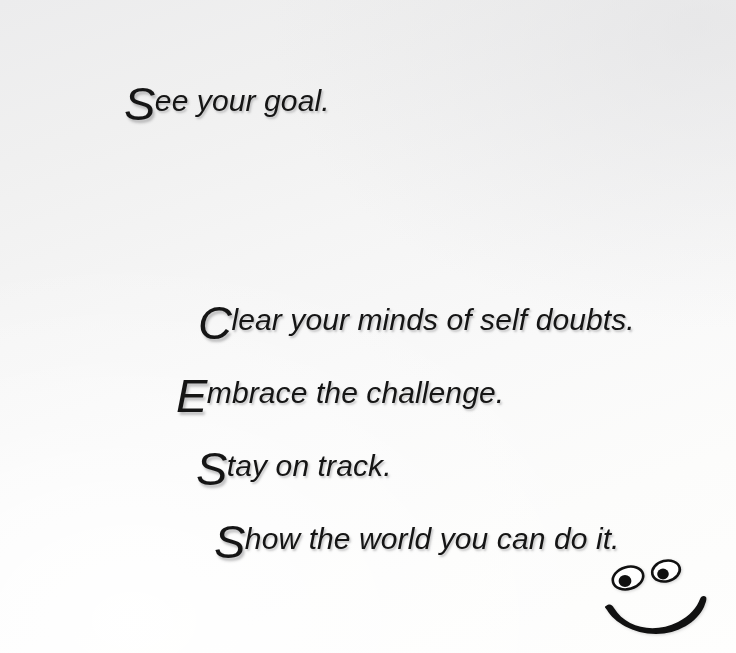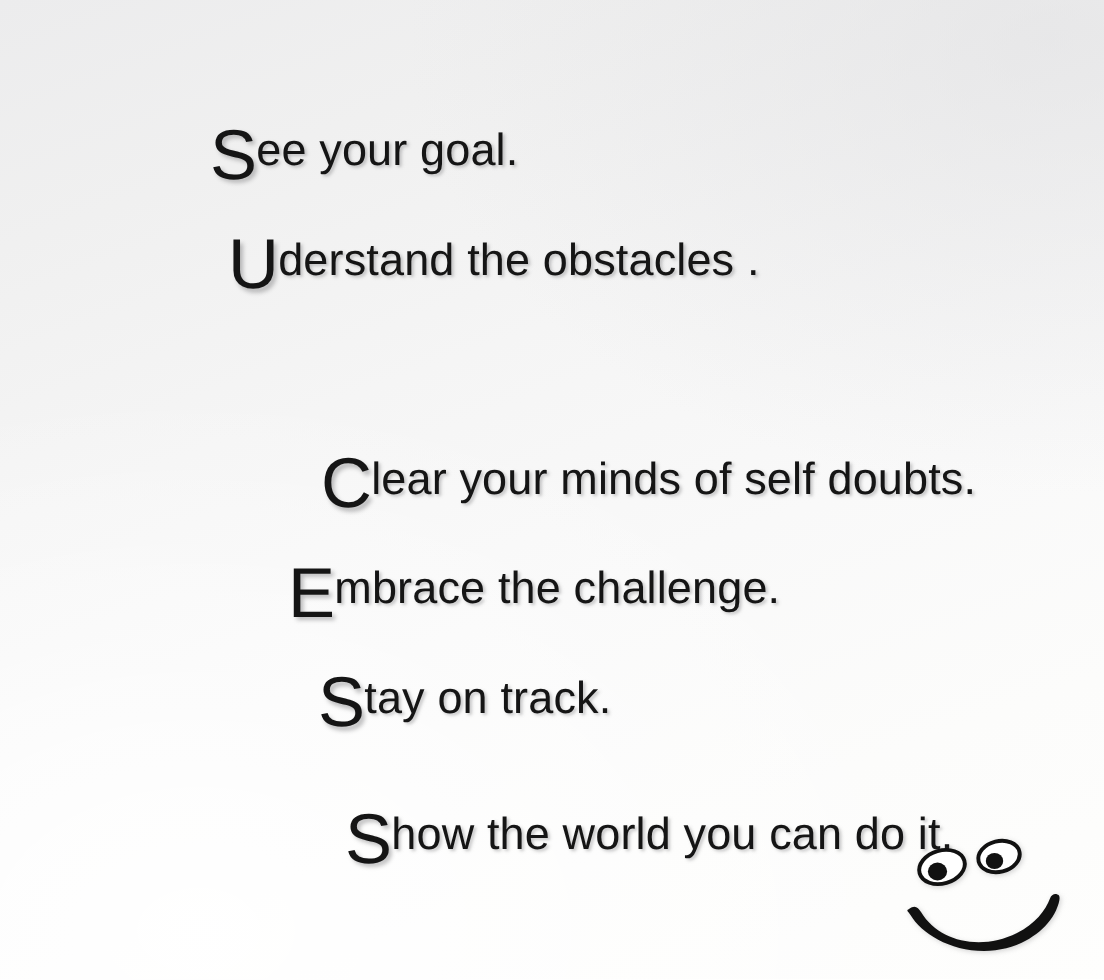--- a/index.html
+++ b/index.html
@@ -40,24 +40,25 @@
     inset: 0;
     pointer-events: none;
     background:
       radial-gradient(115% 90% at 18% 95%, rgba(255,255,255,0.95) 0%, rgba(255,255,255,0.0) 62%),
       radial-gradient(100% 80% at 95% 4%, rgba(222,222,224,0.55) 0%, rgba(222,222,224,0.0) 58%);
   }
 
   
   .lines {
     position: absolute;
-    left: 16px;
+    left: 0;
     top: 0;
     width: 591px;
     height: 653px;
+    font-style: italic;
   }
 
   .line {
     position: absolute;
     white-space: nowrap;
     color: #151515;
     font-family: "Liberation Sans", sans-serif;
     font-weight: 400;
     font-size: 30px;
     letter-spacing: 0.1px;
@@ -80,21 +81,21 @@
     top: 0;
   }
 
   
   .line-0 { left: 124px; top:  84px; }
   .line-1 { left: 136px; top: 157px; }
   .line-2 { left: 147px; top: 230px; }
   .line-3 { left: 158px; top: 303px; margin-left: 40px; }
   .line-4 { left: 176px; top: 376px; }
   .line-5 { left: 196px; top: 449px; }
-  .line-6 { left: 214px; top: 522px; margin-top: 18px; }
+  .line-6 { left: 214px; top: 522px; }
 
   
   .smiley {
     position: absolute;
     left: 600px;
     top: 556px;
     width: 120px;
     height: 82px;
   }
   .smiley svg {
@@ -110,23 +111,20 @@
 <div class="poster">
 
   <div class="paper-sheen"></div>
 
   <div class="lines">
 
     <div class="line line-0">
       <span class="cap">S</span><span class="rest">ee your goal.</span>
     </div>
 
-    <div class="line line-1">
-      <span class="cap">U</span><span class="rest">derstand the obstacles .</span>
-    </div>
 
 
     <div class="line line-3">
       <span class="cap">C</span><span class="rest">lear your minds of self doubts.</span>
     </div>
 
     <div class="line line-4">
       <span class="cap">E</span><span class="rest">mbrace the challenge.</span>
     </div>
 

